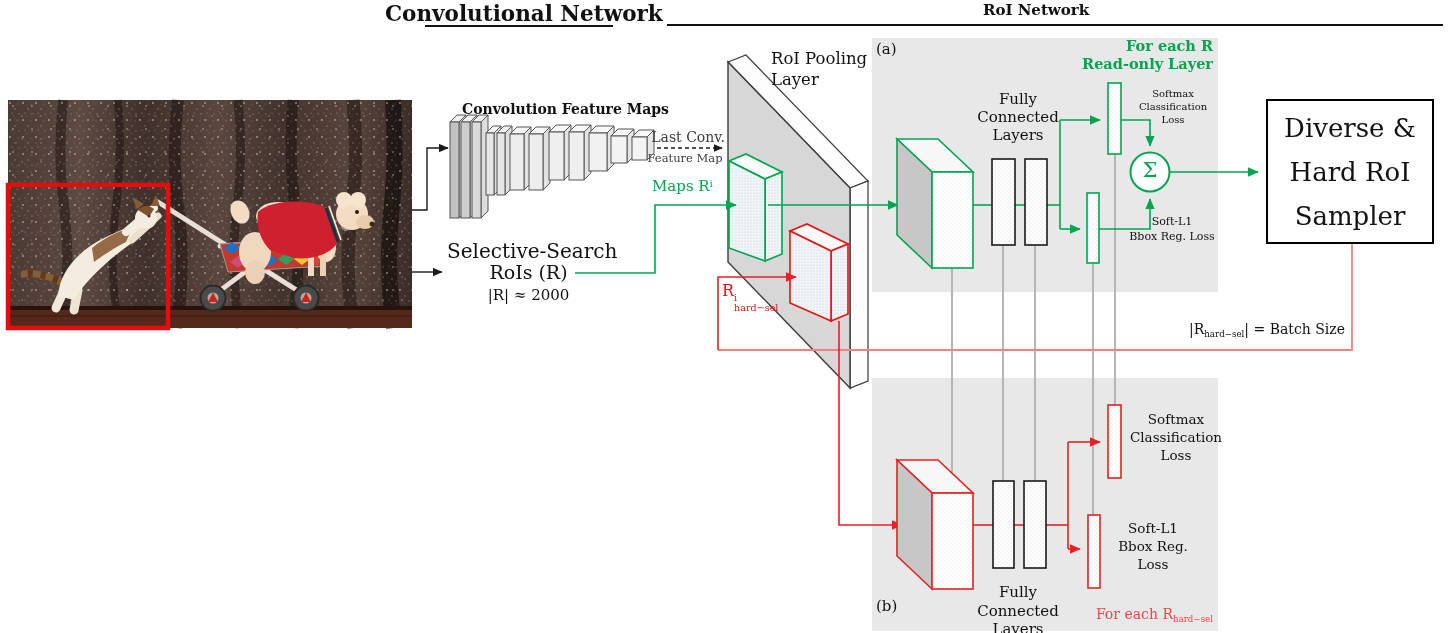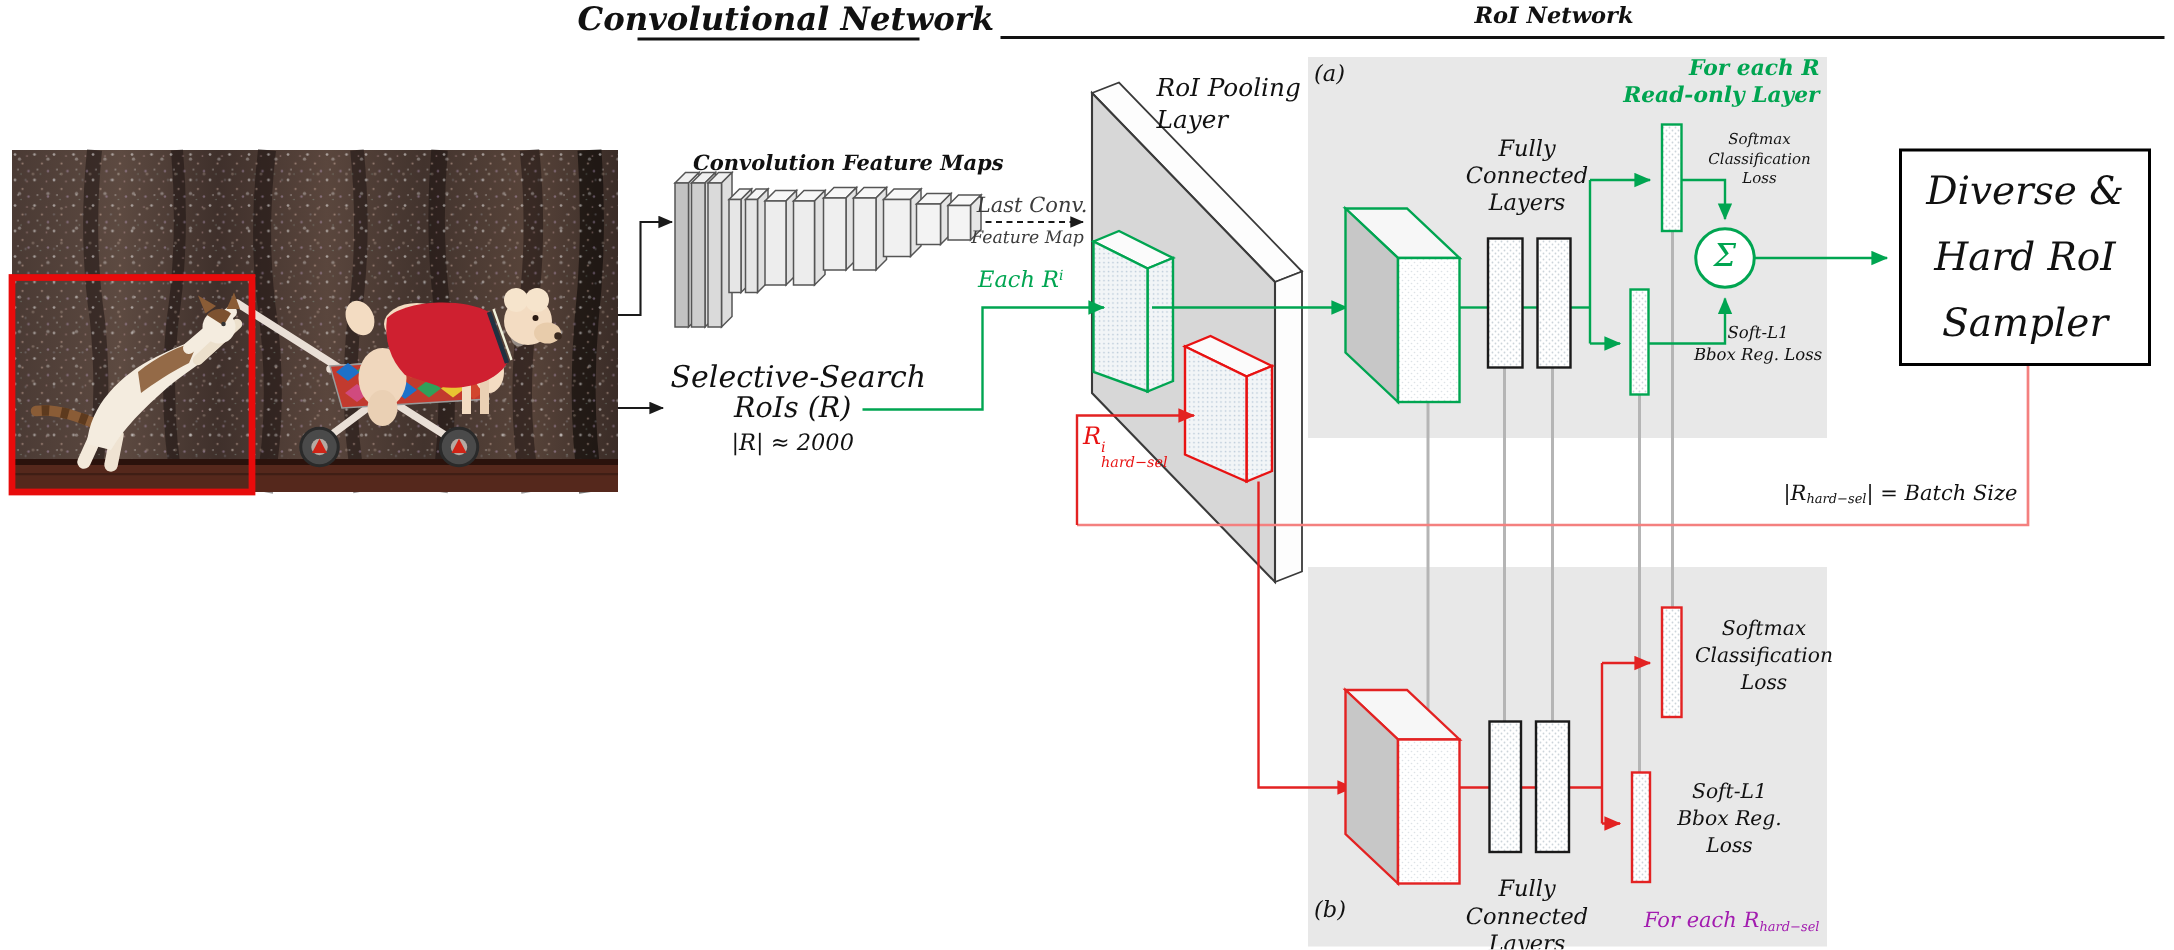--- a/index.html
+++ b/index.html
@@ -1,24 +1,24 @@
 <!DOCTYPE html>
 <html><head>
 <meta charset="utf-8">
 <style>
   html,body{margin:0;padding:0;background:#fff;}
   #canvas{position:relative;width:1449px;height:633px;background:#fff;overflow:hidden;
           font-family:"DejaVu Serif","Liberation Serif",serif;color:#111;}
   #gfx{position:absolute;left:0;top:0;}
-  .t{position:absolute;white-space:nowrap;font-style:italic;}
+  .t{position:absolute;white-space:nowrap;}
   .r{text-align:right;}
   .b{font-weight:bold;}
   .green{color:#00a551;}
   .red{color:#e81212;}
-  .salmon{color:#a21caf;}
+  .salmon{color:#ef4444;}
   .gray{color:#3c3c3c;}
   sub{font-size:.62em;vertical-align:-0.3em;}
   sup{font-size:.62em;vertical-align:0.45em;}
   .stack{display:inline-flex;flex-direction:column;align-items:flex-start;
          font-size:.6em;line-height:1.05;vertical-align:-0.55em;}
   .stack sup,.stack sub{font-size:1em;vertical-align:baseline;}
   .rule{position:absolute;background:#111;height:2px;}
 </style>
 </head>
 <body>
@@ -319,21 +319,21 @@
 
 <div class="t b" style="left:462px;top:101px;width:185px;text-align:center;font-size:14px;">Convolution Feature Maps</div>
 
 <div class="t gray" style="left:645px;top:129px;width:80px;text-align:right;font-size:14px;">Last Conv.</div>
 <div class="t gray" style="left:642px;top:151px;width:86px;text-align:center;font-size:11.5px;">Feature Map</div>
 
 <div class="t" style="left:447px;top:239px;width:163px;text-align:center;font-size:20px;">Selective-Search</div>
 <div class="t" style="left:447px;top:261px;width:163px;text-align:center;font-size:19px;">RoIs (R)</div>
 <div class="t" style="left:447px;top:286px;width:163px;text-align:center;font-size:15px;">|R| ≈ 2000</div>
 
-<div class="t green" style="left:652px;top:177px;font-size:15px;"><span>Each R</span><sup>i</sup></div>
+<div class="t green" style="left:652px;top:177px;font-size:15px;"><span>Maps R</span><sup>i</sup></div>
 
 <div class="t" style="left:771px;top:48px;font-size:16.5px;line-height:21px;">
   <div>RoI Pooling</div>
   <div>Layer</div>
 </div>
 
 <div class="t red" style="left:722px;top:281px;font-size:16px;"><span>R</span><span class="stack">
         <sup>i</sup>
         <sub>hard−sel</sub>
       </span></div>

